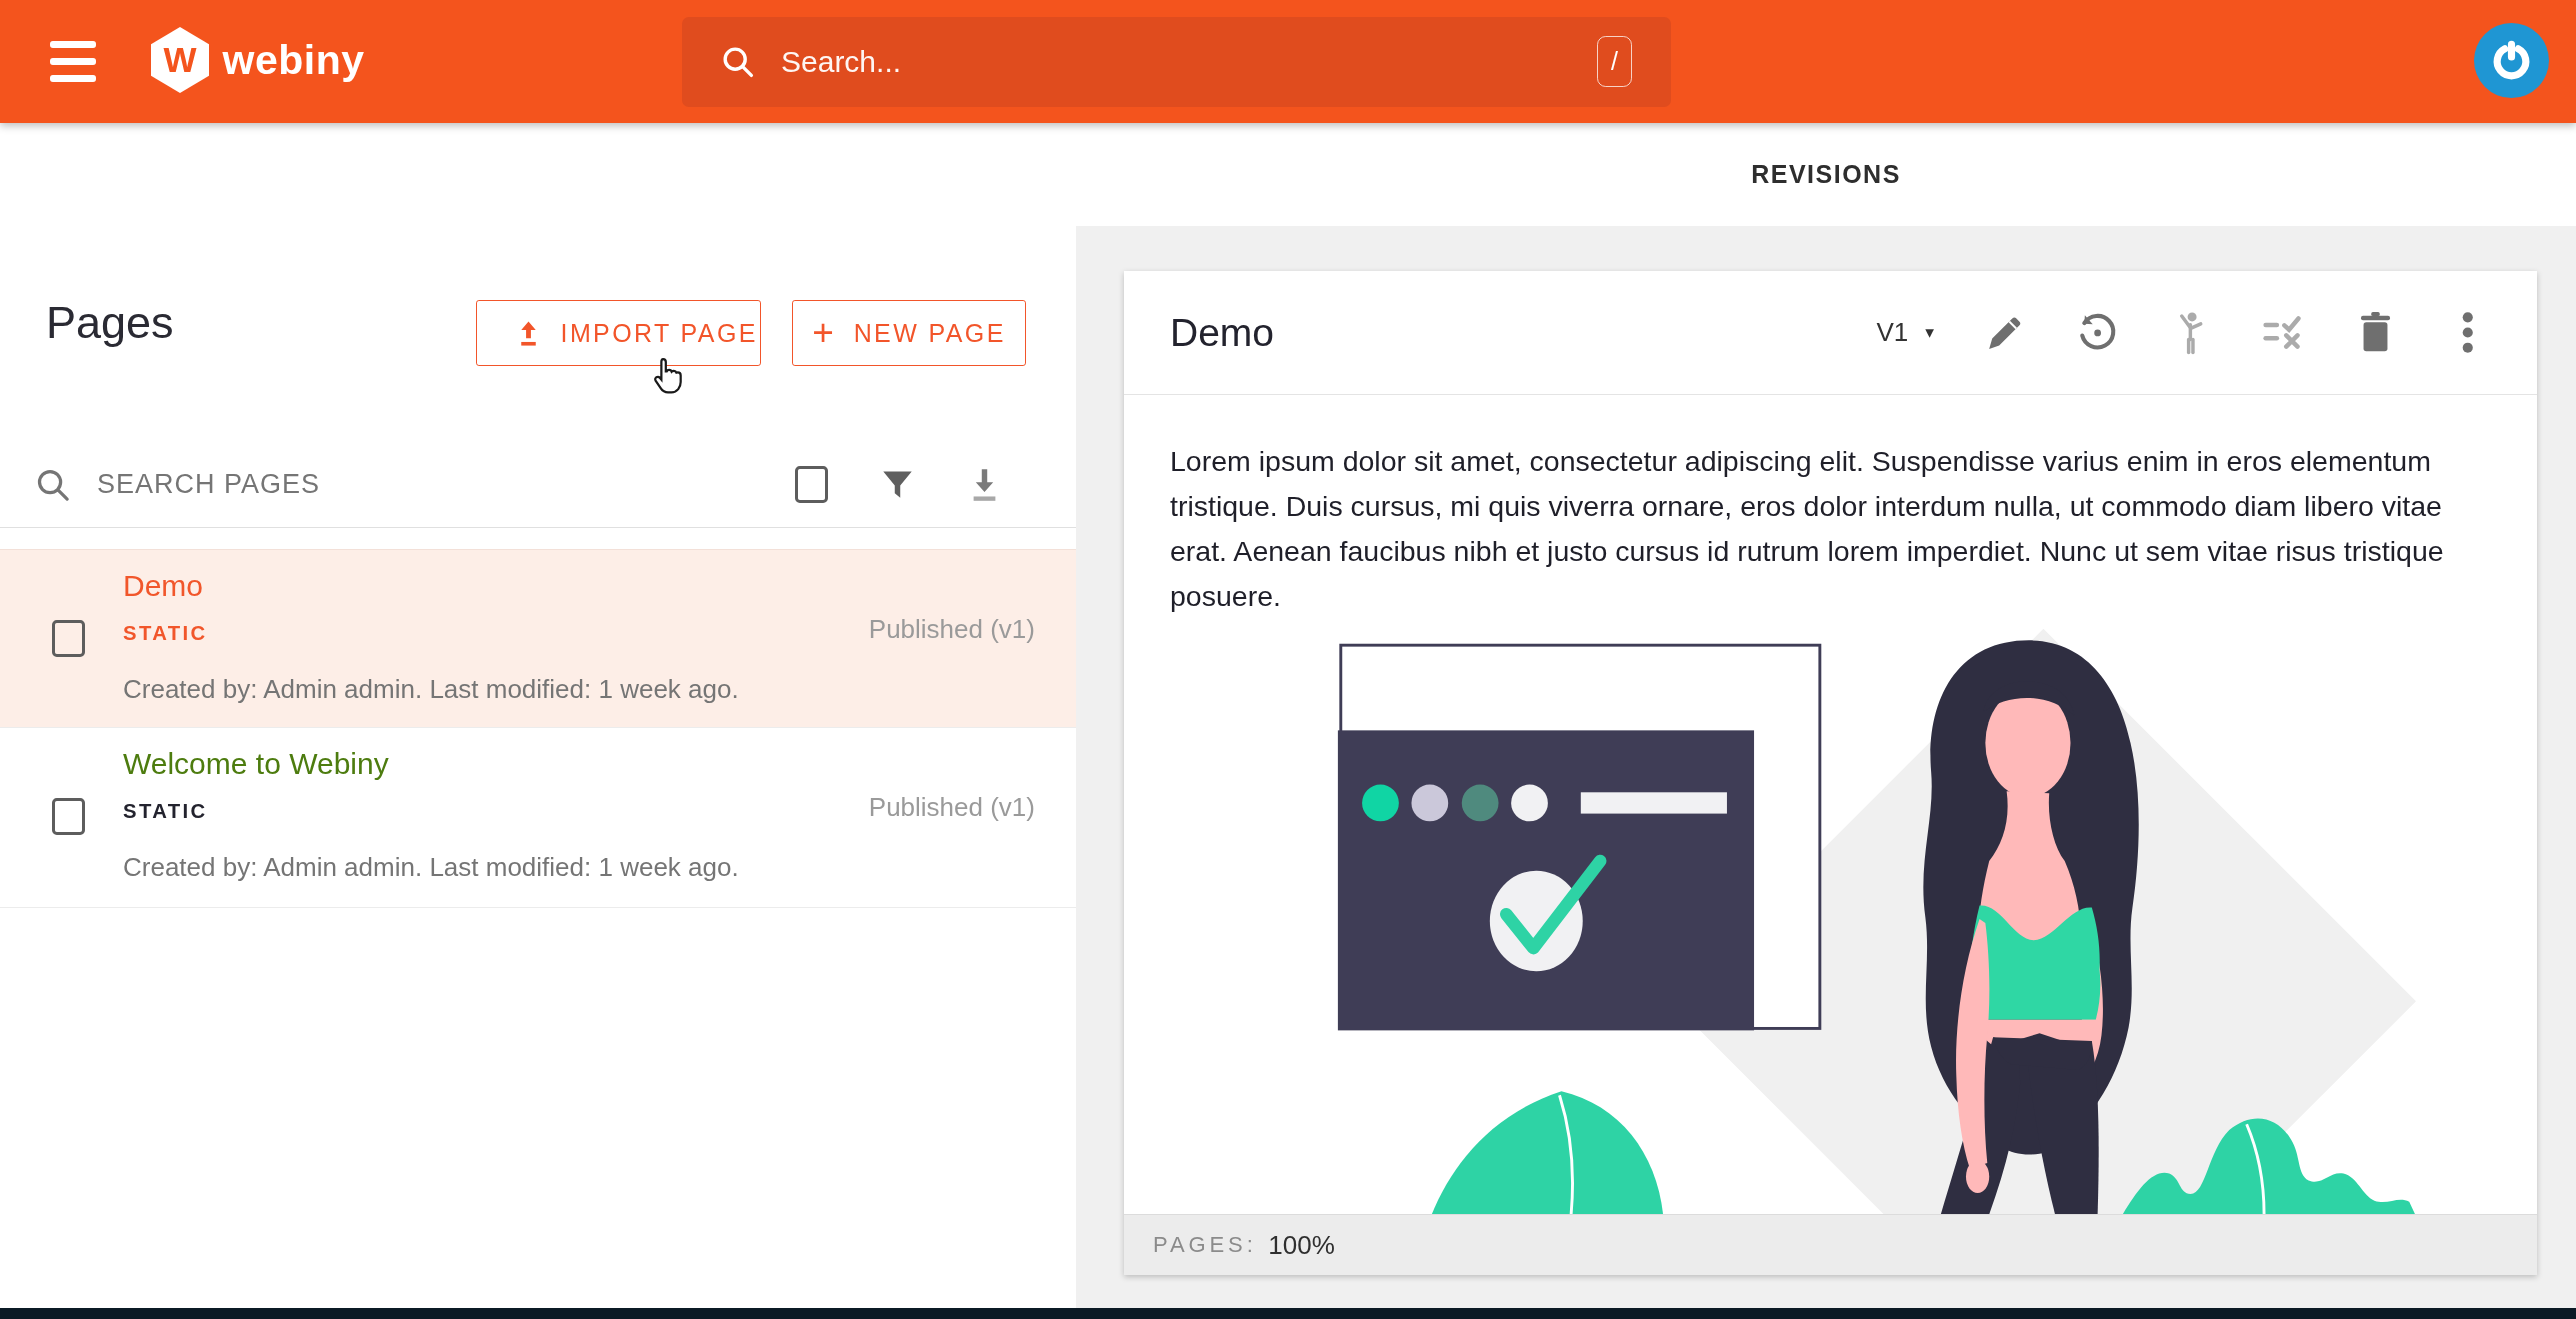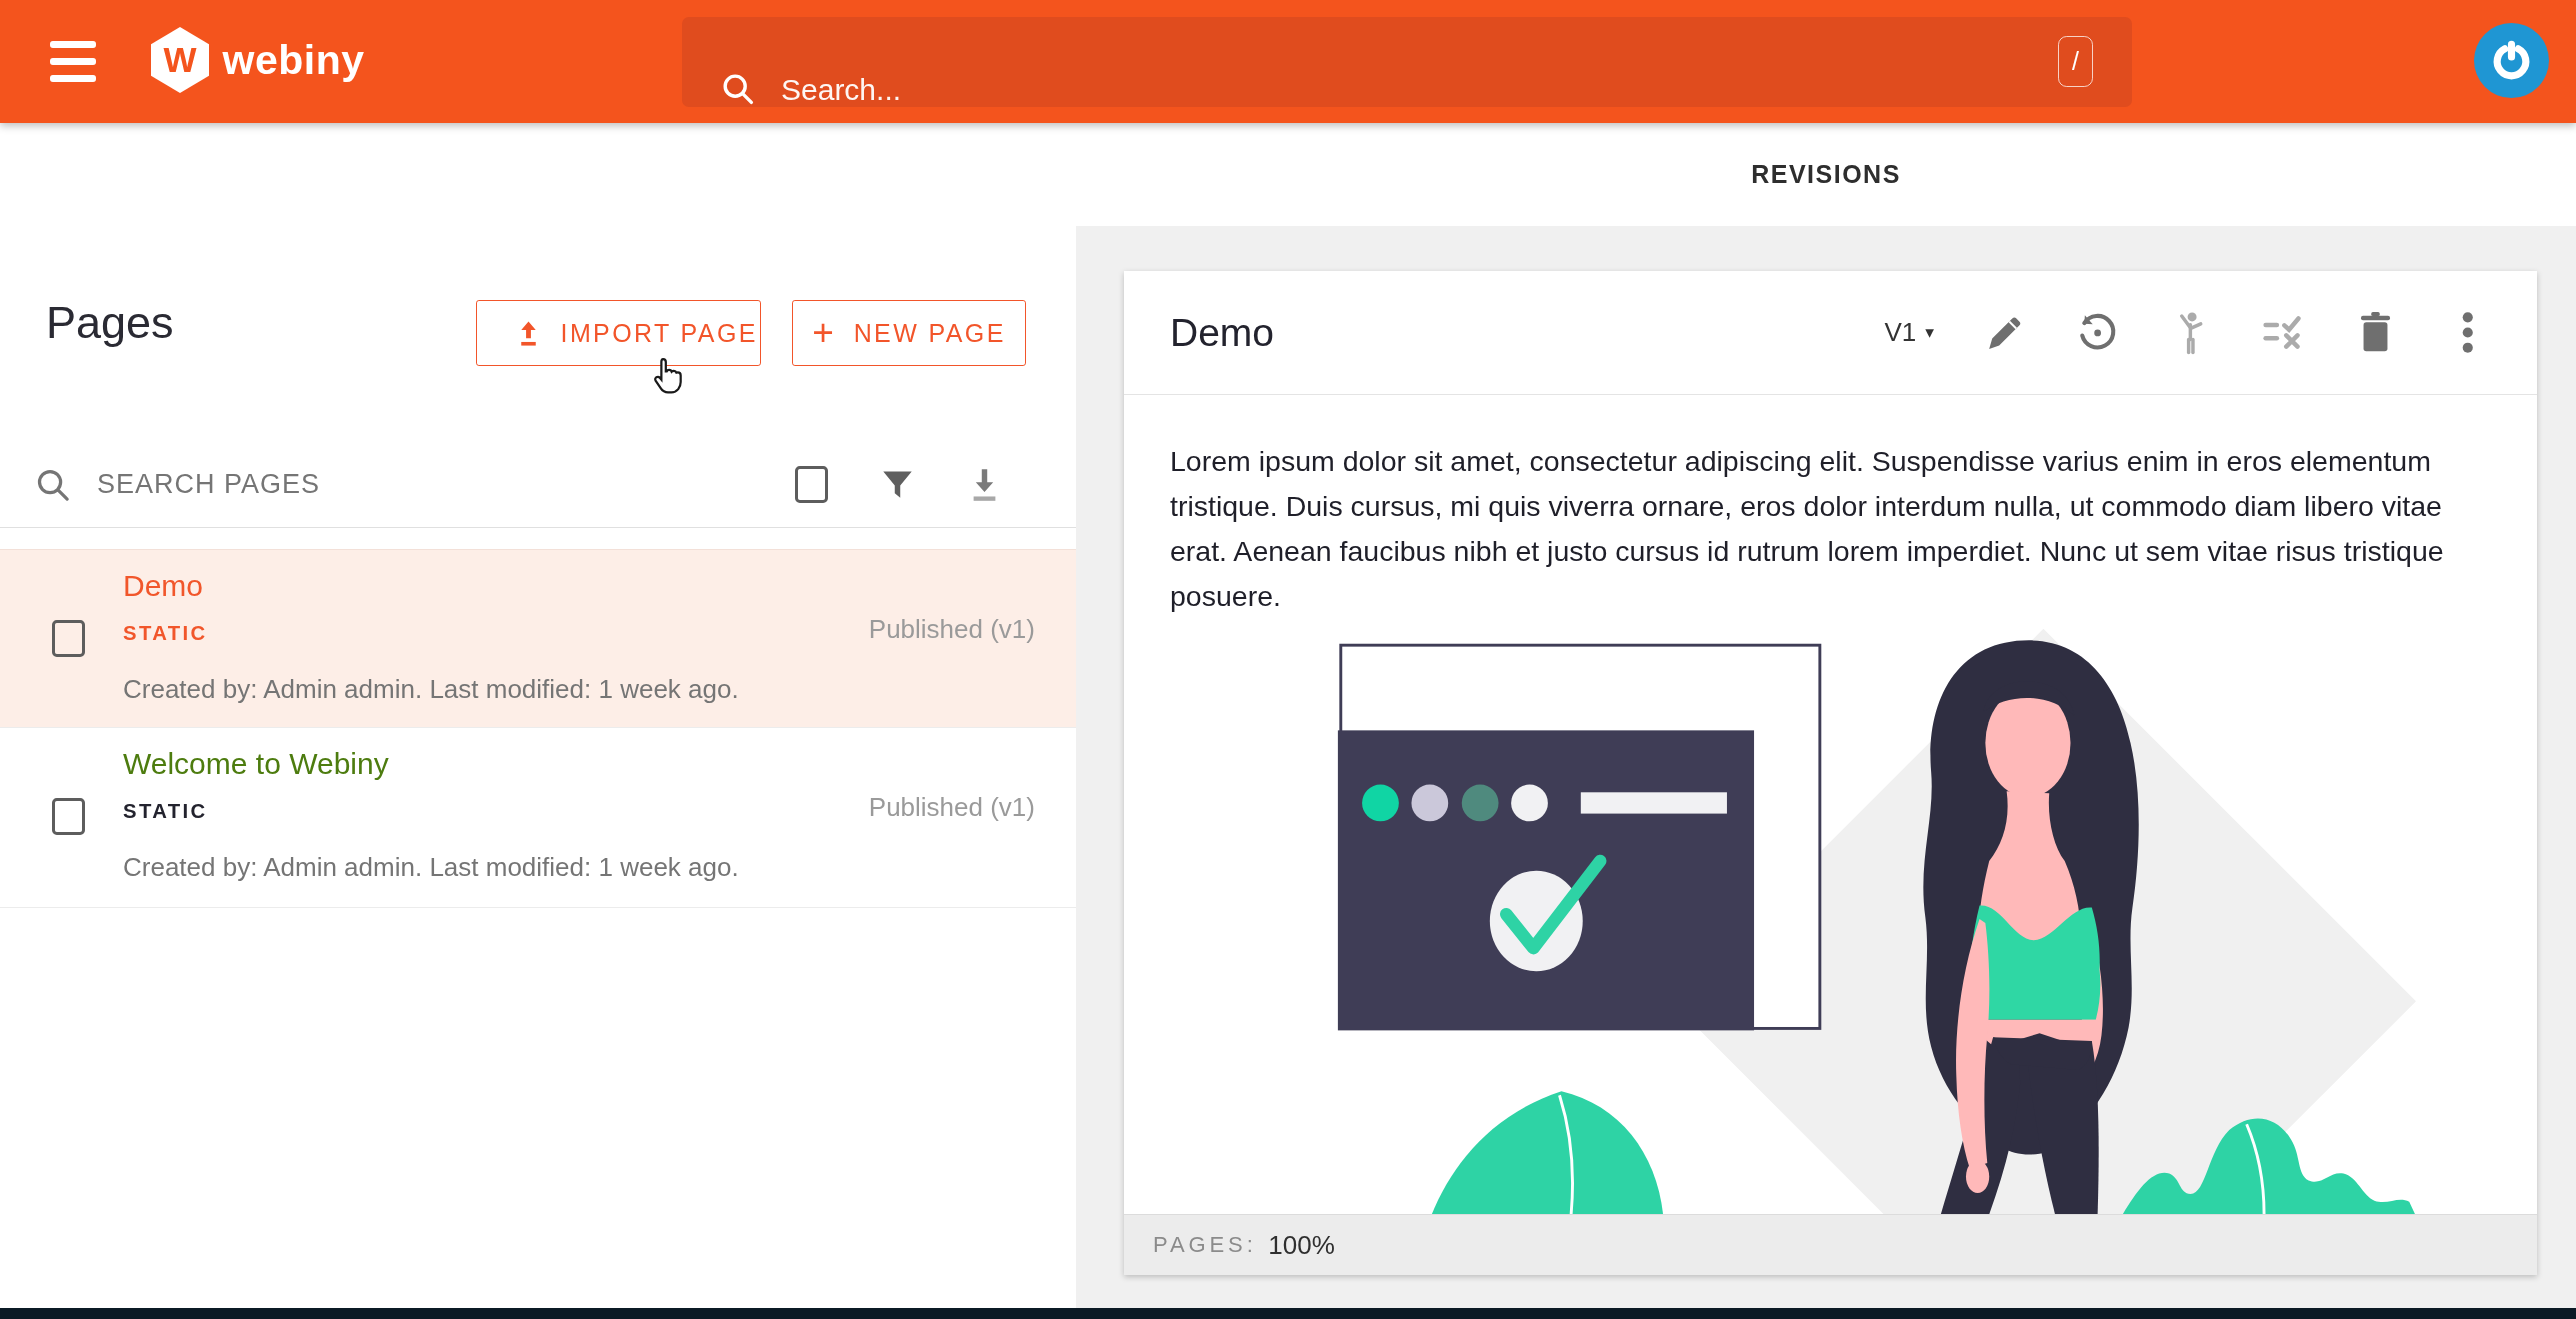--- a/index.html
+++ b/index.html
@@ -11,22 +11,22 @@
   .topbar { position:absolute; left:0; top:0; width:2576px; height:123px;
             background:#f4541d; box-shadow:0 2.9px 7.7px rgba(0,0,0,.25); z-index:50; }
   .hamburger { position:absolute; left:50px; top:41px; width:46px; height:41px;
                display:flex; flex-direction:column; justify-content:space-between; cursor:pointer; }
   .hamburger span { display:block; height:6.8px; border-radius:2.9px; background:#fff; }
   .logo { position:absolute; left:151px; top:27px; display:flex; align-items:center; gap:13.5px; }
   .hex { width:58px; height:66px; background:#fff; display:flex; align-items:center; justify-content:center;
          clip-path:polygon(50% 0,100% 26%,100% 74%,50% 100%,0 74%,0 26%); }
   .hex b { color:#f4541d; font-size:35px; font-weight:bold; }
   .wordmark { color:#fff; font-size:41px; font-weight:bold; letter-spacing:0.5px; }
-  .topsearch { position:absolute; left:682px; top:16.5px; width:1450px; height:90px;
-               background:#e04c1e; border-radius:6.8px; display:flex; align-items:flex-end; }
+  .topsearch { position:absolute; left:682px; top:16.5px; width:989px; height:90px;
+               background:#e04c1e; border-radius:6.8px; display:flex; align-items:center; }
   .topsearch .mag { margin-left:37px; flex:0 0 auto; }
   .topsearch .ph { margin-left:25px; color:rgba(255,255,255,.95); font-size:30px; }
   .slash-badge { position:absolute; right:39px; top:19.4px; width:35px; height:51px;
                  border:1.9px solid rgba(255,255,255,.75); border-radius:8.7px; color:#fff;
                  font-size:25px; display:flex; align-items:center; justify-content:center; }
   .avatar { position:absolute; right:27px; top:23px; width:75px; height:75px; border-radius:50%;
             background:#1f96d3; display:flex; align-items:center; justify-content:center; cursor:pointer; }
 
   
   .left-panel { position:absolute; left:0; top:123px; width:1076px; height:962px; background:#fff; }
@@ -64,21 +64,21 @@
          font-size:25px; font-weight:bold; letter-spacing:1.5px; color:#2e2e2e; cursor:pointer; }
   .tab.active::after { content:""; position:absolute; left:0; bottom:0; width:100%; height:7.7px; background:#f4511e; }
 
   .card { position:absolute; left:48px; top:148px; width:1413px; height:1004px; background:#fff;
           box-shadow:0 1.9px 5.8px rgba(0,0,0,.22); overflow:hidden; }
   .card-header { position:absolute; left:0; top:0; width:100%; height:124px; background:#fff;
                  border-bottom:1px solid #e4e4e4; display:flex; align-items:center;
                  padding:0 45px 0 46px; z-index:5; }
   .card-title { font-size:39px; color:#23232e; flex:1 1 auto; }
   .hdr-controls { display:flex; align-items:center; gap:45px; }
-  .version-dd { display:flex; align-items:center; gap:9px; font-size:26px; color:#333; cursor:pointer; }
+  .version-dd { display:flex; align-items:center; gap:17px; font-size:26px; color:#333; cursor:pointer; }
   .version-dd .caret { font-size:17.4px; color:#333; }
   .icon-btn { width:48px; height:48px; display:flex; align-items:center; justify-content:center; cursor:pointer; }
 
   .card-body-text { position:absolute; left:46px; top:168px; width:1320px;
                     font-size:28.5px; line-height:45px; color:#1f1f29; z-index:2; }
   .illustration { position:absolute; left:0; bottom:61px; width:1413px; height:585px; z-index:1; }
   .zoom-bar { position:absolute; left:0; bottom:0; width:100%; height:61px; background:#ececec;
               border-top:1px solid #dcdcdc; display:flex; align-items:center; padding-left:29px; gap:11.6px; z-index:6; }
   .zoom-label { font-size:22px; letter-spacing:3.9px; color:#8b8b8b; }
   .zoom-value { font-size:26px; color:#2f2f2f; }

